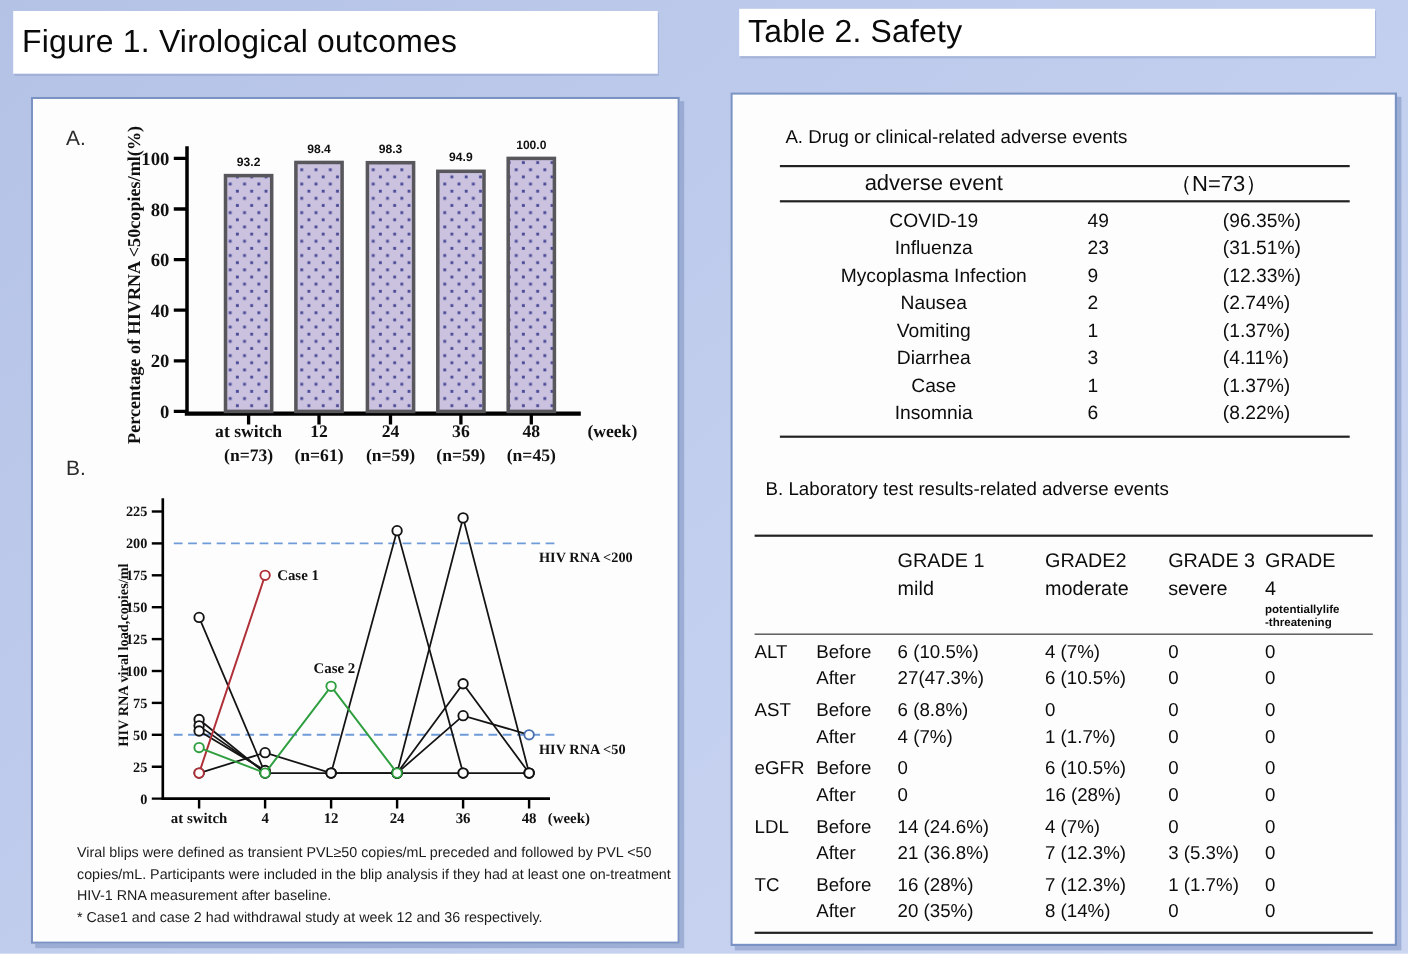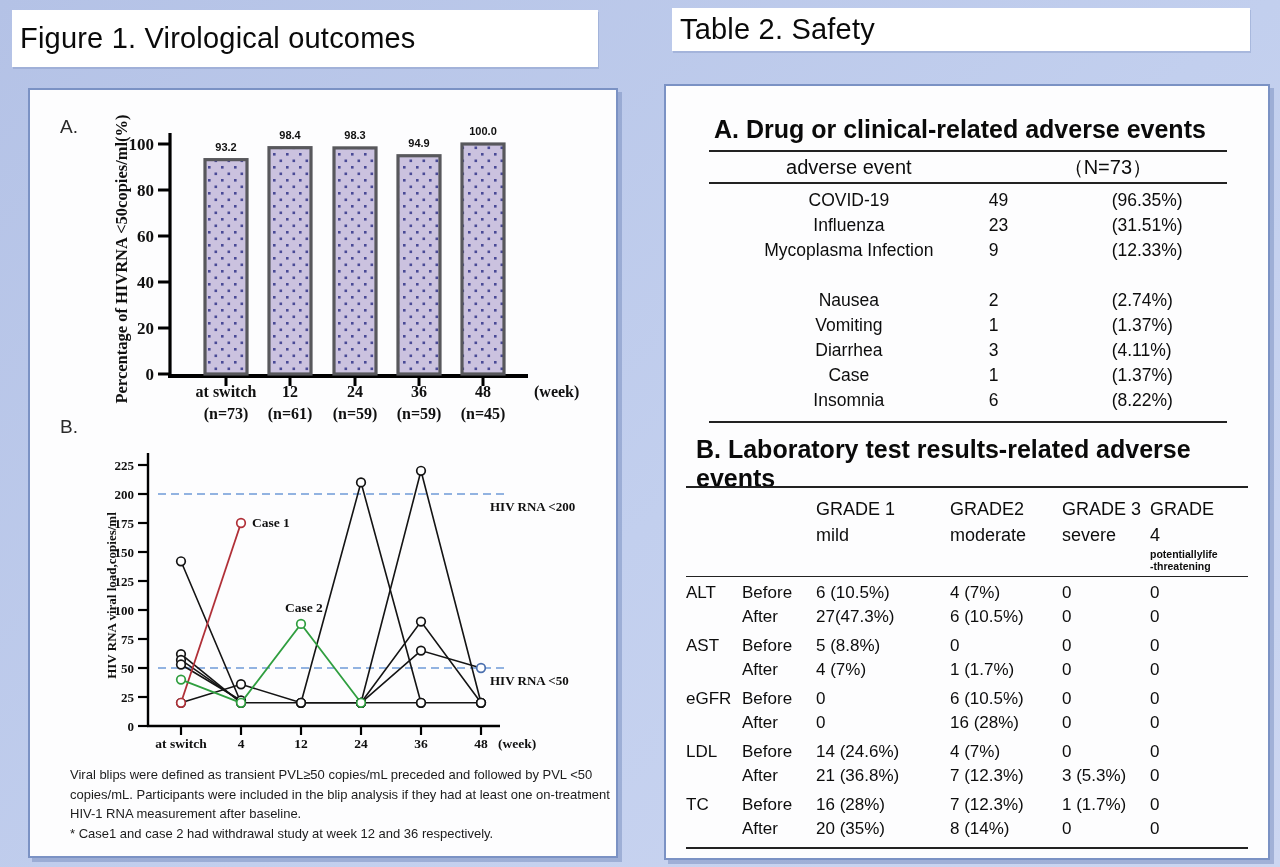--- a/index.html
+++ b/index.html
@@ -17,31 +17,31 @@
   #panel-left{left:28px;top:88px;width:586px;height:766px}
   #panel-right{left:664px;top:84px;width:602px;height:772px}
   .panel-letter{position:absolute;font-size:19px;color:#2a2a2a}
   #letterA{left:30px;top:26px}
   #letterB{left:30px;top:326px}
   #chartA{position:absolute;left:0;top:15px}
   #chartB{position:absolute;left:0;top:335px}
   svg text{font-family:"Liberation Serif","DejaVu Serif",serif;font-weight:bold;fill:#101010}
   svg text.val{font-family:"Liberation Sans",sans-serif;font-weight:bold}
   #footnote{position:absolute;left:40px;top:675px;font-size:13px;line-height:1.5;color:#1c1c1c;white-space:nowrap}
-  .section-title{position:absolute;font-size:25px;font-weight:bold;color:#0a0a0a}
+  .section-title{position:absolute;font-size:17px;font-weight:normal;color:#0a0a0a}
   #secA-title{left:48px;top:29px}
   #secB-title{left:30px;top:349px}
   #tableA{position:absolute;left:43px;top:64px;width:518px;font-size:17.5px}
   #tableB{position:absolute;left:20px;top:400px;width:562px;font-size:17px}
   .ta-head{display:flex;height:30px;align-items:center;border-top:2.5px solid #222;border-bottom:2px solid #222;font-size:20px}
   .ta-head .h-name{width:54%;text-align:center}
   .ta-head .h-val{flex:1;text-align:center}
   .ta-body{padding:4px 0 8px;border-bottom:2.5px solid #222}
   .ta-row{display:flex;height:25px;align-items:center}
-  .ta-row.gap{margin-top:25px}
+  .ta-row.gap{margin-top:0}
   .ta-name{width:54%;text-align:center}
   .ta-count{width:22%;text-align:left}
   .ta-pct{padding-left:9px}
   .tb-head{display:grid;grid-template-columns:56px 74px 134px 112px 88px auto;
     border-top:2.5px solid #222;border-bottom:1.5px solid #222;padding:8px 0 4px;font-size:18px}
   .tb-head .big{line-height:26px}
   .tb-head .small{font-size:10.5px;line-height:12px;font-weight:bold}
   .tb-body{padding:4px 0 6px;border-bottom:2.5px solid #222}
   .tb-row{display:grid;grid-template-columns:56px 74px 134px 112px 88px auto;height:24px;align-items:center}
   .tb-row.grp{margin-top:5px}
@@ -293,21 +293,21 @@
           <div></div>
           <div>After</div>
           <div>27(47.3%)</div>
           <div>6 (10.5%)</div>
           <div>0</div>
           <div>0</div>
         </div>
         <div class="tb-row grp">
           <div>AST</div>
           <div>Before</div>
-          <div>5 (8.8%)</div>
+          <div>6 (8.8%)</div>
           <div>0</div>
           <div>0</div>
           <div>0</div>
         </div>
         <div class="tb-row">
           <div></div>
           <div>After</div>
           <div>4 (7%)</div>
           <div>1 (1.7%)</div>
           <div>0</div>

